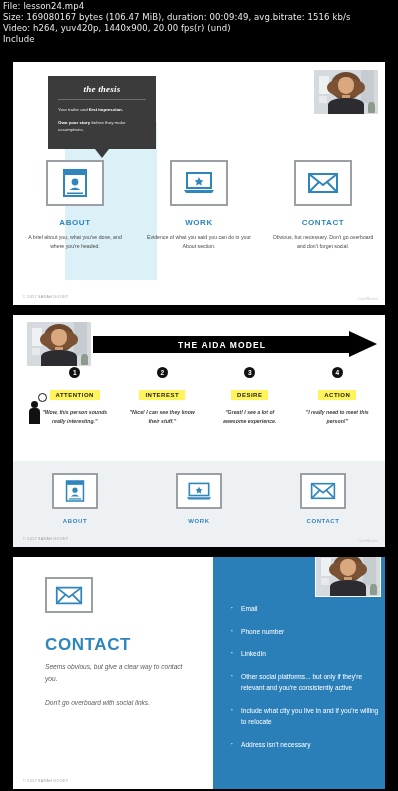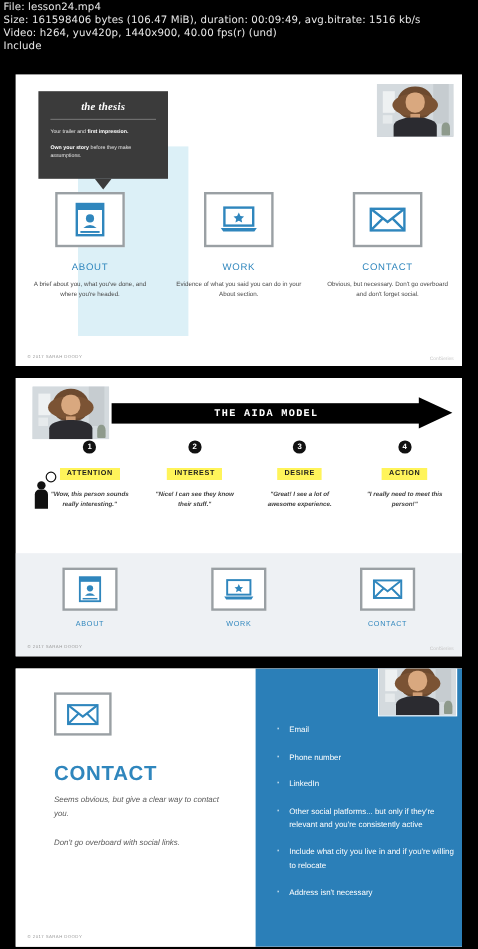--- a/index.html
+++ b/index.html
@@ -56,21 +56,21 @@
     position: absolute; right: 7px; bottom: 4px;
     font-size: 4px; color: #c8c8c8; text-align: right; line-height: 5px;
   }
 
   
   .s1-highlight {
     position: absolute; left: 52px; top: 60px; width: 92px; height: 158px;
     background: #dcf0f7;
   }
   .s1-tooltip {
-    position: absolute; left: 19px; top: 14px; width: 108px;
+    position: absolute; left: 35px; top: 14px; width: 108px;
     background: #3b3b3b; color: #ffffff; padding: 8px 10px 10px 10px;
   }
   .s1-tooltip .tt-title {
     font-family: "Liberation Serif", serif; font-style: italic; font-weight: bold;
     font-size: 9px; text-align: center; letter-spacing: .2px; padding-bottom: 5px;
     border-bottom: 1px solid #6e6e6e; margin-bottom: 6px;
   }
   .s1-tooltip p { font-size: 4.4px; line-height: 7px; color: #e4e4e4; margin-bottom: 6px; }
   .s1-tooltip p b { color: #ffffff; }
   .s1-tooltip .tail {
@@ -79,28 +79,28 @@
     border-right: 7px solid transparent; border-top: 9px solid #3b3b3b;
   }
   .s1-cols { position: absolute; left: 0; top: 98px; width: 372px; display: flex; }
   .s1-col { width: 124px; text-align: center; padding: 0 8px; }
   .iconbox {
     width: 58px; height: 46px; margin: 0 auto 12px auto;
     border: 2px solid #9aa0a4; background: #fff;
     display: flex; align-items: center; justify-content: center;
   }
   .col-title {
-    font-size: 8px; font-weight: normal; color: #2f86bd;
+    font-size: 8px; font-weight: bold; color: #2f86bd;
     letter-spacing: .6px; margin-bottom: 6px;
   }
   .col-desc { font-size: 5.2px; line-height: 9px; color: #4a4a4a; }
 
   
   .s2-arrow {
-    position: absolute; left: 80px; top: 16px; width: 292px; height: 26px; font-family: Liberation Mono, monospace;
+    position: absolute; left: 80px; top: 16px; width: 292px; height: 26px;
   }
   .s2-arrow .bar {
     position: absolute; left: 0; top: 5px; width: 258px; height: 17px; background: #000;
   }
   .s2-arrow .tip {
     position: absolute; left: 256px; top: 0; width: 0; height: 0;
     border-top: 13px solid transparent; border-bottom: 13px solid transparent;
     border-left: 28px solid #000;
   }
   .s2-arrow .label {
@@ -167,22 +167,22 @@
   
   .ic { display: block; }
 </style>
 </head>
 <body>
 
 <div id="root">
 
   <div class="mediainfo">
     <div>File: lesson24.mp4</div>
-    <div>Size: 161598406 bytes (106.47 MiB), duration: 00:09:49, avg.bitrate: 1516 kb/s</div>
-    <div>Video: h264, yuv420p, 1440x900, 40.00 fps(r) (und)</div>
+    <div>Size: 169080167 bytes (106.47 MiB), duration: 00:09:49, avg.bitrate: 1516 kb/s</div>
+    <div>Video: h264, yuv420p, 1440x900, 20.00 fps(r) (und)</div>
     <div>Include</div>
   </div>
 
   <div class="slide slide1">
 
     <div class="s1-highlight"></div>
 
     <div class="webcam" style="left:300px; top:7px; width:66px; height:46px;">
       <div class="wall"></div>
         <div class="paper"></div>

